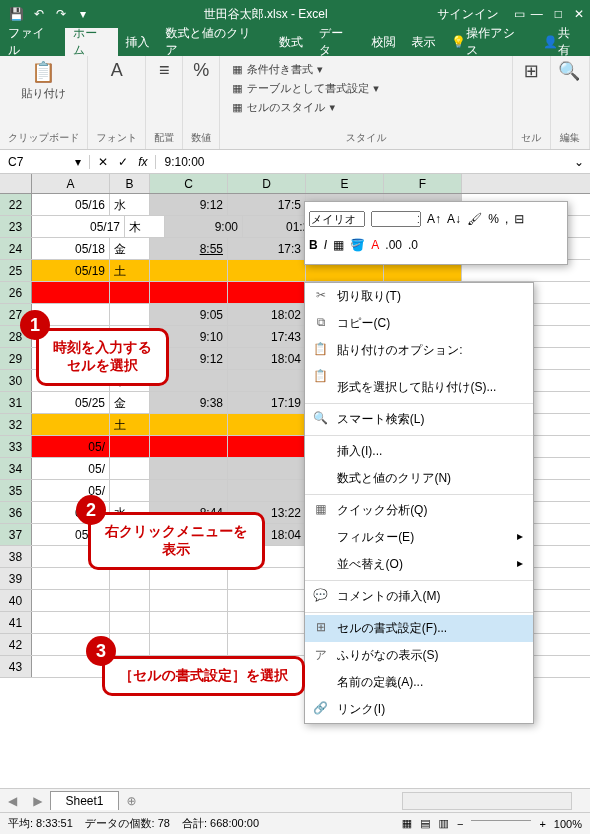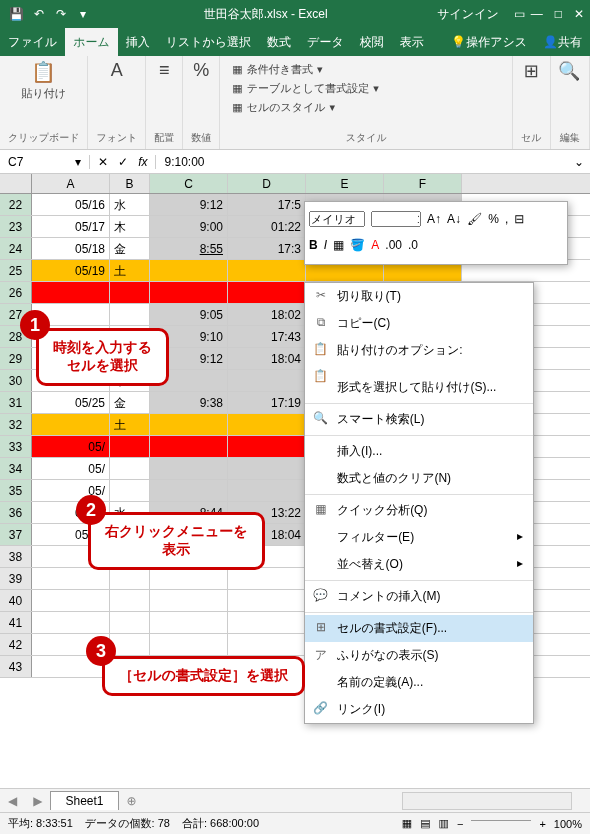--- a/index.html
+++ b/index.html
@@ -68,21 +68,21 @@
     <span>—</span>
     <span>□</span>
     <span>✕</span>
   </div>
 </div>
 
 <div class="ribbon-tabs">
   <div class="tab">ファイル</div>
   <div class="tab active">ホーム</div>
   <div class="tab">挿入</div>
-  <div class="tab">リストから選択</div>
+  <div class="tab">数式と値のクリア</div>
   <div class="tab">数式</div>
   <div class="tab">データ</div>
   <div class="tab">校閲</div>
   <div class="tab">表示</div>
   <div class="right">
     <div class="tab">💡 <span>操作アシス</span></div>
     <div class="tab">👤 <span>共有</span></div>
   </div>
 </div>
 
@@ -155,21 +155,21 @@
         <div class="row-h selected">22</div>
         <div class="cell" style="width: 78px;">05/16</div>
         <div class="cell text" style="width: 40px;">水</div>
         <div class="cell sel" style="width: 78px;">9:12</div>
         <div class="cell sel" style="width: 78px;">17:5</div>
         <div class="cell sel" style="width: 78px;"></div>
         <div class="cell sel" style="width: 78px;"></div>
       </div>
       <div class="row">
         <div class="row-h selected">23</div>
-        <div class="cell" style="width: 78px;">05/17</div>
+        <div class="cell" style="width: 93px;">05/17</div>
         <div class="cell text" style="width: 40px;">木</div>
         <div class="cell sel" style="width: 78px;">9:00</div>
         <div class="cell sel" style="width: 78px;">01:22</div>
         <div class="cell sel" style="width: 78px;">1:00</div>
         <div class="cell sel" style="width: 78px;">8:22</div>
       </div>
       <div class="row">
         <div class="row-h selected">24</div>
         <div class="cell" style="width: 78px;">05/18</div>
         <div class="cell text" style="width: 40px;">金</div>

